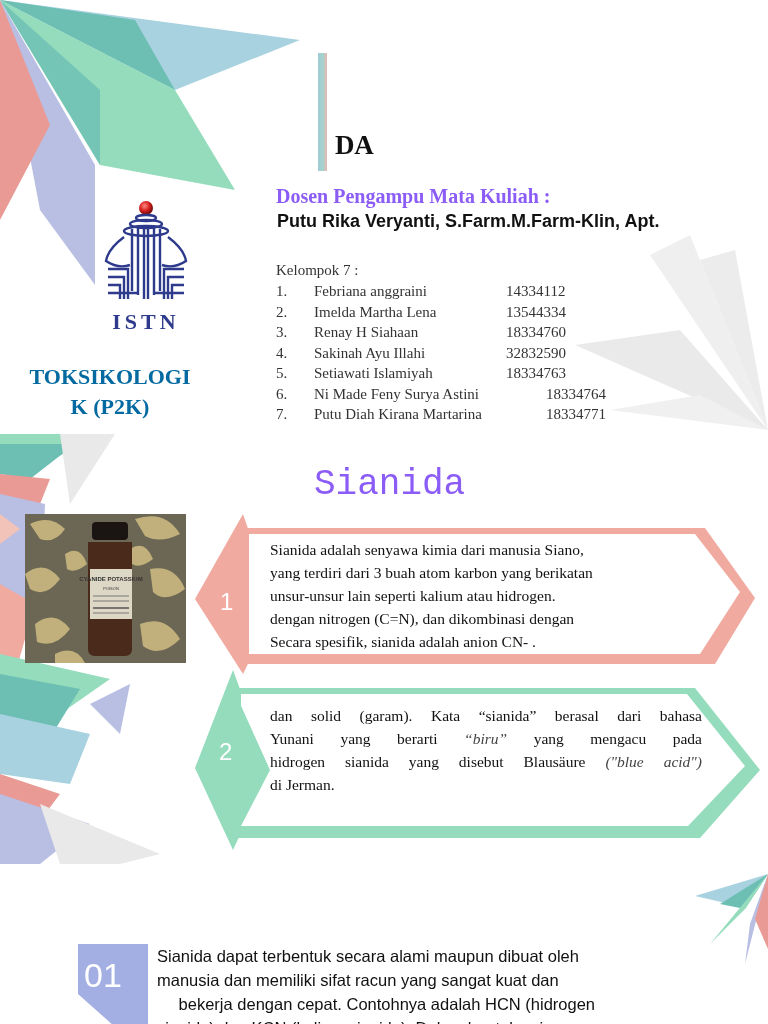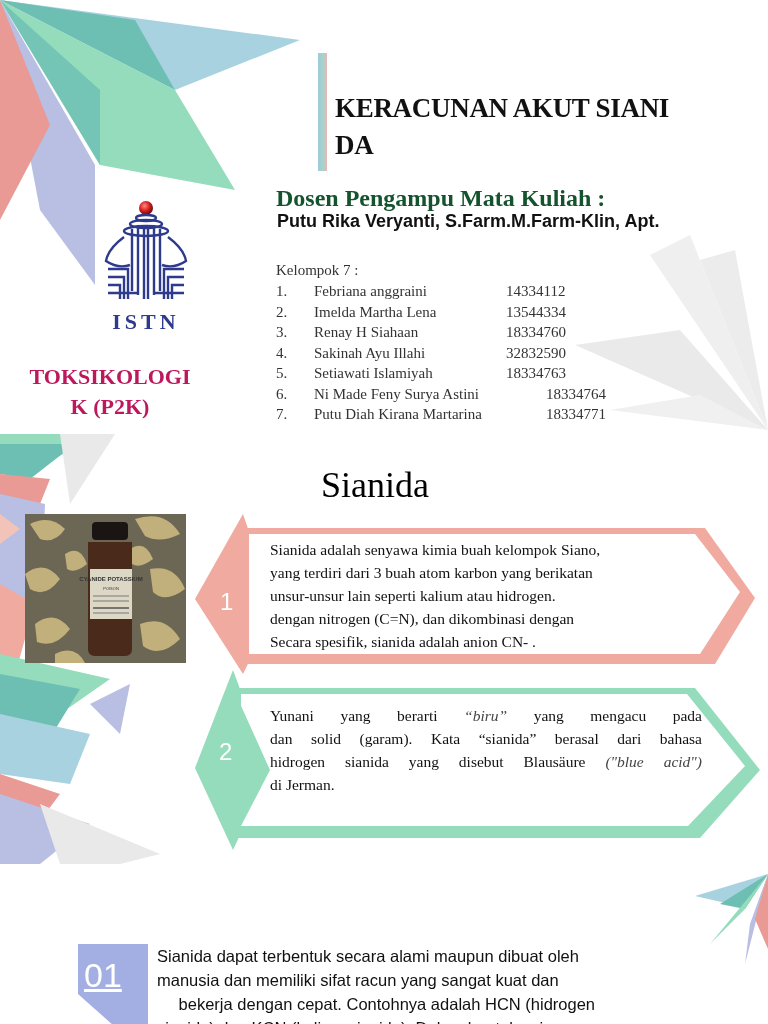--- a/index.html
+++ b/index.html
@@ -12,52 +12,52 @@
   #slide3 { top: 864px; height: 160px; }
 
   .bg-svg { position: absolute; left: 0; top: 0; pointer-events: none; }
 
   
   .title-bar { position: absolute; left: 318px; top: 53px; width: 9px; height: 118px;
     background: linear-gradient(90deg, #9fcbd8 0%, #a4d3cc 55%, #e9b8b2 100%); }
   .title { position: absolute; left: 335px; top: 90px; width: 420px;
     font-family: "Liberation Serif", serif; font-size: 27px; line-height: 37px; color: #111; letter-spacing: -0.3px; }
   .lecturer-label { position: absolute; left: 276px; top: 185px; font-family: "Liberation Serif", serif;
-    font-weight: bold; font-size: 24px; color: #14532d; }
+    font-weight: bold; font-size: 20px; color: #8b5cf6; }
   .lecturer-name { position: absolute; left: 277px; top: 211px; font-family: "Liberation Sans", sans-serif;
     font-weight: bold; font-size: 18px; color: #111; }
   .group-label { position: absolute; left: 276px; top: 262px; font-size: 15px; color: #333; font-family: Liberation Serif, serif; }
   .members { position: absolute; left: 276px; top: 283px; width: 360px; }
   .member { position: relative; height: 20.5px; font-size: 15px; color: #333; }
   .member .num { position: absolute; left: 0; }
   .member .name { position: absolute; left: 38px; }
   .member .nim { position: absolute; left: 230px; }
   .member.wide .nim { left: 270px; }
 
   .logo { position: absolute; left: 98px; top: 199px; width: 96px; height: 135px; }
   .course { position: absolute; left: 10px; top: 362px; width: 200px; text-align: center;
-    font-family: "Liberation Serif", serif; font-weight: bold; font-size: 22px; line-height: 30px; color: #be185d; }
+    font-family: "Liberation Serif", serif; font-weight: bold; font-size: 22px; line-height: 30px; color: #0369a1; }
 
   
-  .s2-title { position: absolute; left: 321px; top: 30px; font-family: Liberation Serif, serif;
-    font-size: 36px; color: #000000; }
+  .s2-title { position: absolute; left: 314px; top: 30px; font-family: Liberation Mono, monospace;
+    font-size: 36px; color: #8b5cf6; }
   .photo { position: absolute; left: 25px; top: 80px; width: 161px; height: 149px;
     background: #6b6552; overflow: hidden; }
   .card { position: absolute; }
   .card svg { position: absolute; left: 0; top: 0; }
   .card-num { position: absolute; font-family: "Liberation Sans", sans-serif; font-size: 24px; color: #fff; }
   .card-text { position: absolute; font-family: "Liberation Serif", serif; font-size: 15.5px; line-height: 23px; color: #111; }
   .card-text p { margin: 0; }
   .justify { text-align: justify; text-align-last: left; }
   .it { font-style: italic; color: #444; }
 
   
   .badge { position: absolute; left: 78px; top: 80px; width: 70px; height: 90px; }
   .badge-num { position: absolute; left: 84px; top: 92px; font-family: "Liberation Sans", sans-serif;
-    font-size: 34px; color: #fff; text-decoration: underline; }
+    font-size: 34px; color: #fff; }
   .s3-text { position: absolute; left: 157px; top: 80px; width: 520px; font-family: "Liberation Sans", sans-serif;
     font-size: 16.5px; line-height: 24px; color: #111; }
 </style>
 </head>
 <body>
 
 <section id="slide1" class="slide">
   <svg class="bg-svg" width="768" height="434">
 
     <polygon points="0,0 300,40 175,90" fill="#a8d2e0"></polygon>
@@ -68,21 +68,21 @@
     <polygon points="0,0 50,125 0,220" fill="#e99a95"></polygon>
 
     <polygon points="768,430 700,260 735,250" fill="#ececec"></polygon>
     <polygon points="768,430 650,255 690,235" fill="#efefef"></polygon>
     <polygon points="768,430 575,345 680,330" fill="#eaeaea"></polygon>
     <polygon points="768,430 610,410 700,395" fill="#f0f0f0"></polygon>
   </svg>
 
   <div class="title-bar"></div>
   <h1 class="title">
-    <span>KERACUNAN AKUT SIANI</span><br>
+    <br>
     <span>DA</span>
   </h1>
 
   <div class="lecturer-label">Dosen Pengampu Mata Kuliah :</div>
   <div class="lecturer-name">Putu Rika Veryanti, S.Farm.M.Farm-Klin, Apt.</div>
 
   <div class="group-label">Kelompok 7 :</div>
   <div class="members">
     <div class="member">
       <span class="num">1.</span>
@@ -199,39 +199,39 @@
   </div>
 
   <div class="card" style="left:195px; top:80px; width:565px; height:160px;">
     <svg width="565" height="160" viewBox="0 0 565 160">
       <polygon points="48,0 80,94 48,160 0,85" fill="#f0aaa0"></polygon>
       <polygon points="48,14 510,14 560,84 520,150 48,150" fill="#f0aaa0"></polygon>
       <polygon points="54,20 500,20 545,78 505,140 54,140" fill="#ffffff"></polygon>
     </svg>
     <span class="card-num" style="left:25px; top:74px;">1</span>
     <div class="card-text" style="left:75px; top:24px; width:420px;">
-      <p>Sianida adalah senyawa kimia buah kelompok Siano,</p>
+      <p>Sianida adalah senyawa kimia dari manusia Siano,</p>
       <p>yang terdiri dari 3 buah atom karbon yang berikatan</p>
       <p>unsur-unsur lain seperti kalium atau hidrogen.</p>
       <p>dengan  nitrogen (C=N), dan dikombinasi dengan</p>
       <p>Secara spesifik, sianida adalah anion CN- .</p>
     </div>
   </div>
 
   <div class="card" style="left:195px; top:236px; width:565px; height:180px;">
     <svg width="565" height="180" viewBox="0 0 565 180">
       <polygon points="38,0 75,100 38,180 0,98" fill="#94dcbc"></polygon>
       <polygon points="38,18 500,18 565,100 505,168 38,168" fill="#94dcbc"></polygon>
       <polygon points="46,24 492,24 550,96 493,156 46,156" fill="#ffffff"></polygon>
       <polygon points="38,18 75,100 46,156 46,24" fill="#94dcbc"></polygon>
     </svg>
     <span class="card-num" style="left:24px; top:68px;">2</span>
     <div class="card-text" style="left:75px; top:34px; width:432px;">
+      <p class="justify" style="text-align-last: justify;">dan solid (garam). Kata “sianida” berasal dari bahasa</p>
       <p class="justify" style="text-align-last: justify;"><span>Yunani yang berarti </span><span class="it">“biru”</span><span> yang mengacu pada</span></p>
-      <p class="justify" style="text-align-last: justify;">dan solid (garam). Kata “sianida” berasal dari bahasa</p>
       <p class="justify" style="text-align-last: justify;"><span>hidrogen sianida yang disebut Blausäure </span><span class="it">("blue acid")</span></p>
       <p>di Jerman.</p>
     </div>
   </div>
 </section>
 
 <section id="slide3" class="slide">
   <svg class="bg-svg" width="768" height="160">
     <polygon points="768,10 695,32 730,40" fill="#a8d2e0"></polygon>
     <polygon points="768,10 720,40 745,45" fill="#6dbfb4"></polygon>

